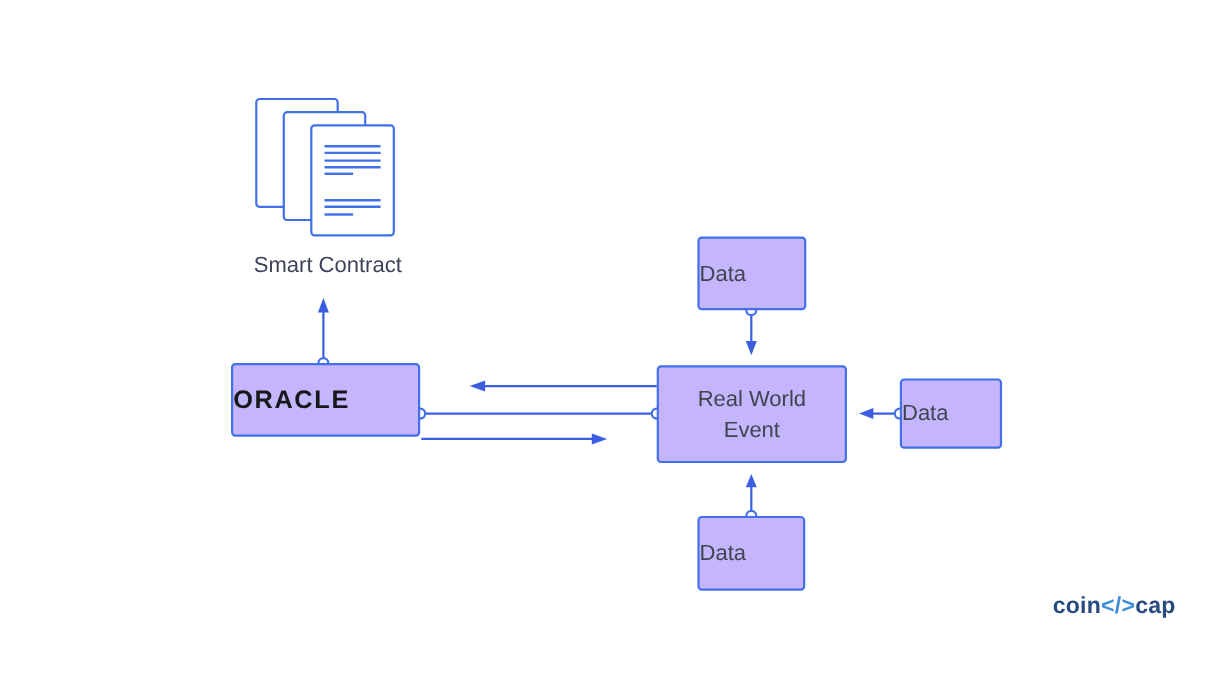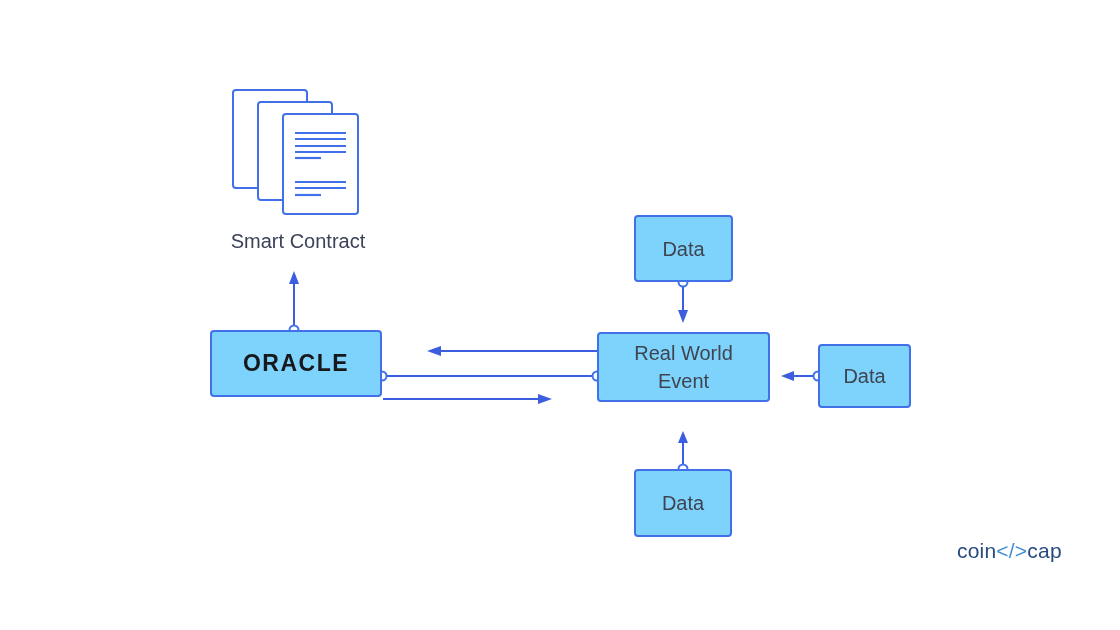--- a/index.html
+++ b/index.html
@@ -17,47 +17,47 @@
   svg.overlay {
     position:absolute; left:0; top:0;
     width:1120px; height:630px;
     pointer-events:none;
   }
   .box {
     position:absolute;
     box-sizing:border-box;
     border:2px solid var(--blue);
     border-radius:4px;
-    background:#7dd3fc;
-    display:flex; align-items:center; justify-content:center;
+    background:#c4b5fd;
+    display:flex; align-items:center; 
     color:var(--label);
     font-size:20px;
     line-height:1.4;
     text-align:center;
   }
   .box-oracle {
     left:210px; top:330px; width:172px; height:67px;
   }
   .box-oracle span {
     font-size:23px; font-weight:700; letter-spacing:1.5px; color:#17181c;
   }
-  .box-rwe { left:597px; top:332px; width:173px; height:70px; padding:0 24px; }
+  .box-rwe { left:597px; top:332px; width:173px; height:89px; padding:0 24px; }
   .box-data-top    { left:634px; top:215px; width:99px; height:67px; }
   .box-data-right  { left:818px; top:344px; width:93px; height:64px; }
   .box-data-bottom { left:634px; top:469px; width:98px; height:68px; }
   .node-label {
     position:absolute;
     left:188px; top:230px; width:220px;
     text-align:center;
     font-size:20px; color:#3c4257;
   }
   .logo {
     position:absolute;
     left:957px; top:539px;
-    font-size:21px; font-weight:400; letter-spacing:0.2px;
+    font-size:21px; font-weight:700; letter-spacing:0.2px;
     white-space:nowrap;
   }
   .logo .navy { color:#274b7f; }
   .logo .lblue { color:#3f8ed5; }
 </style>
 </head>
 <body>
 
 <div class="canvas">
 

